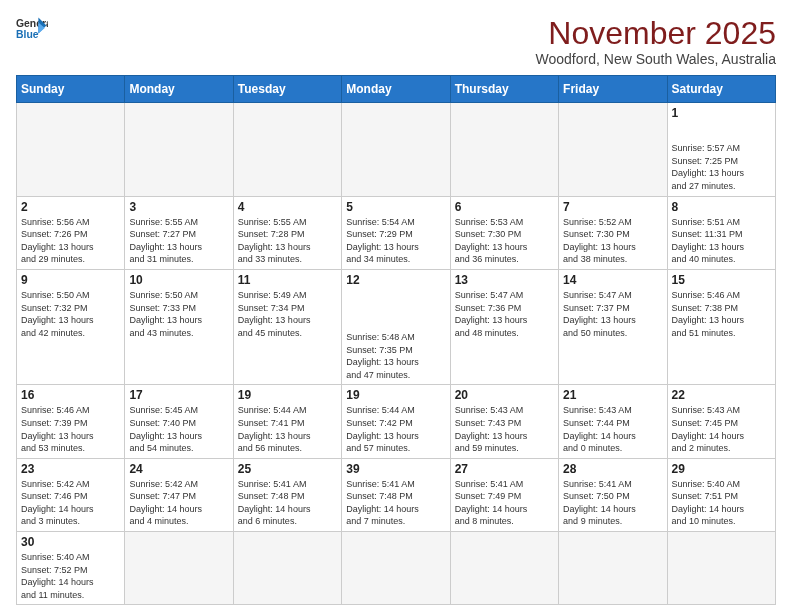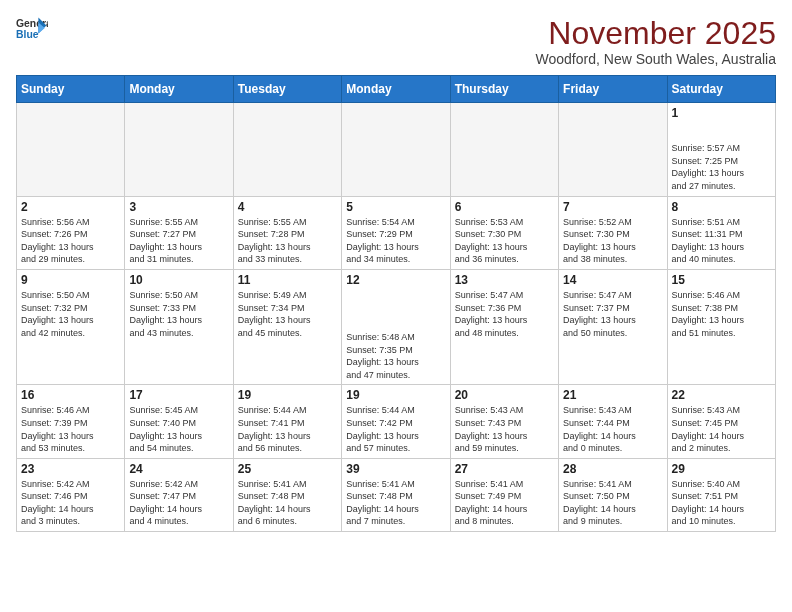--- a/index.html
+++ b/index.html
@@ -327,14 +327,29 @@
 and 9 minutes.</div>
         </td>
         <td>
           <span class="day-number">29</span>
           <div class="day-info" style="white-space: pre-line;">Sunrise: 5:40 AM
 Sunset: 7:51 PM
 Daylight: 14 hours
 and 10 minutes.</div>
         </td>
       </tr>
+      <tr class="last-row">
+        <td class="has-data">
+          <span class="day-number">30</span>
+          <div class="day-info" style="white-space: pre-line;">Sunrise: 5:40 AM
+Sunset: 7:52 PM
+Daylight: 14 hours
+and 11 minutes.</div>
+        </td>
+        <td class="empty"></td>
+        <td class="empty"></td>
+        <td class="empty"></td>
+        <td class="empty"></td>
+        <td class="empty"></td>
+        <td class="empty"></td>
+      </tr>
     </tbody>
 </table>
 
 </body></html>

